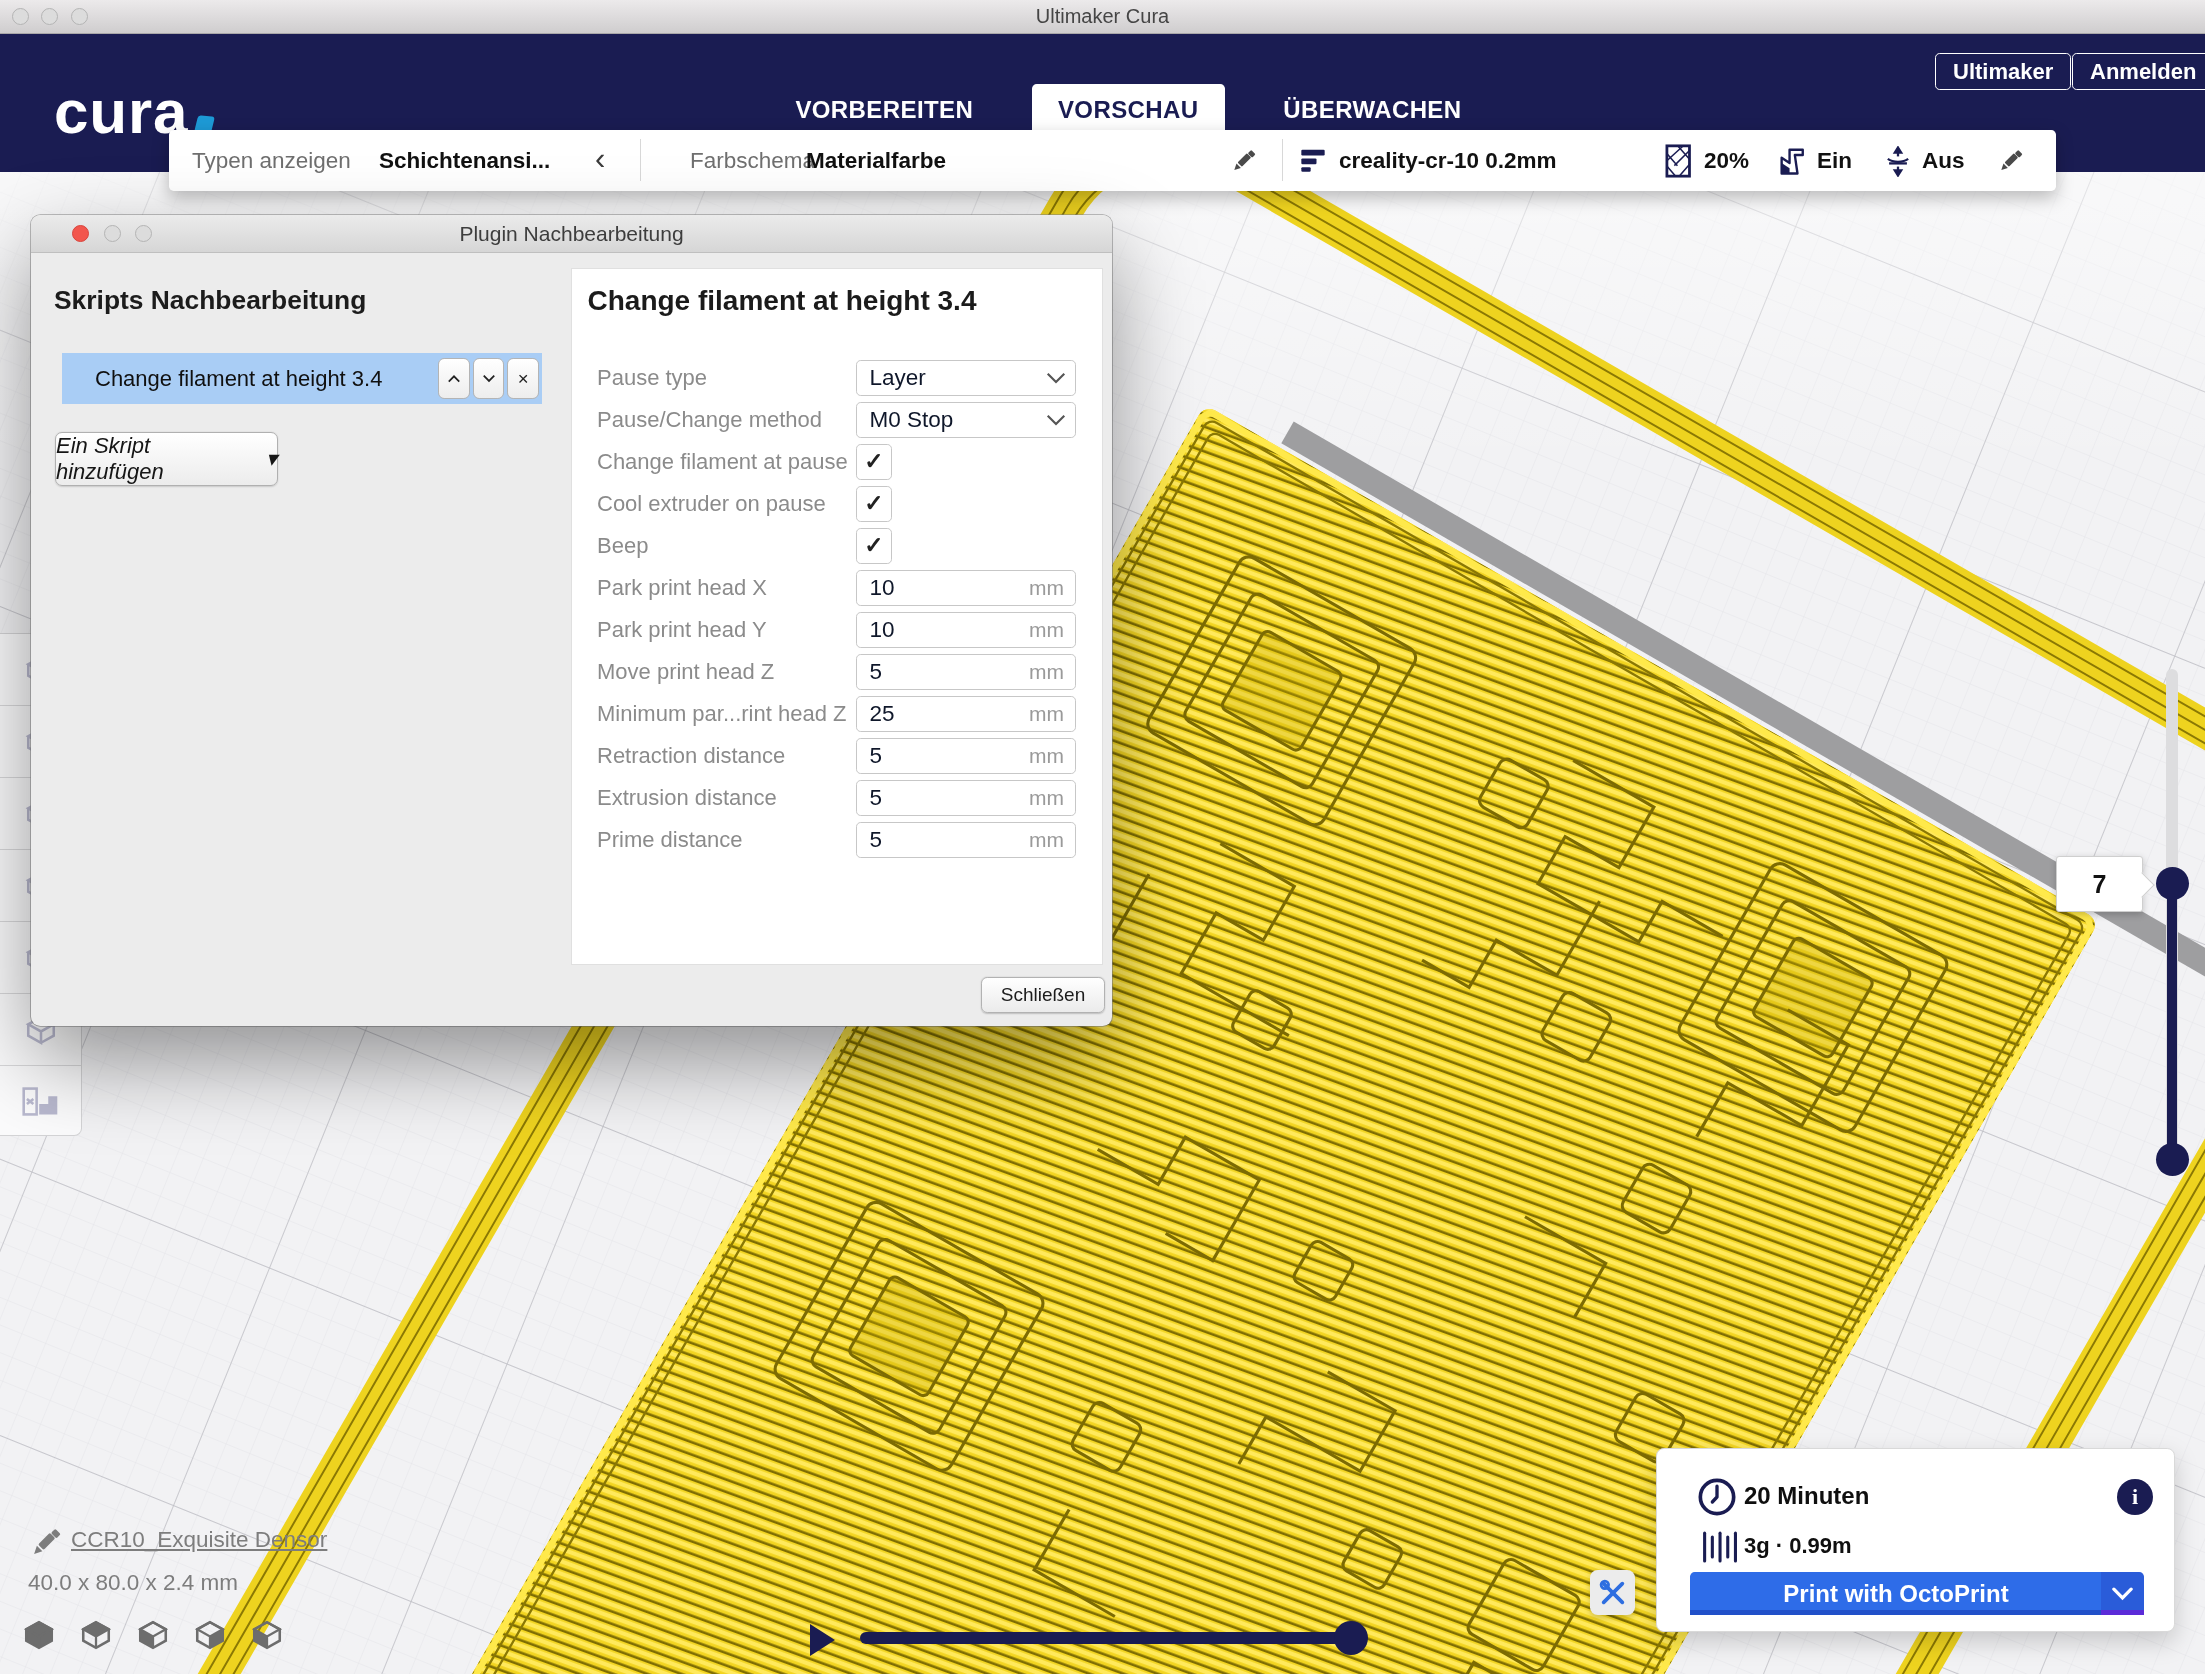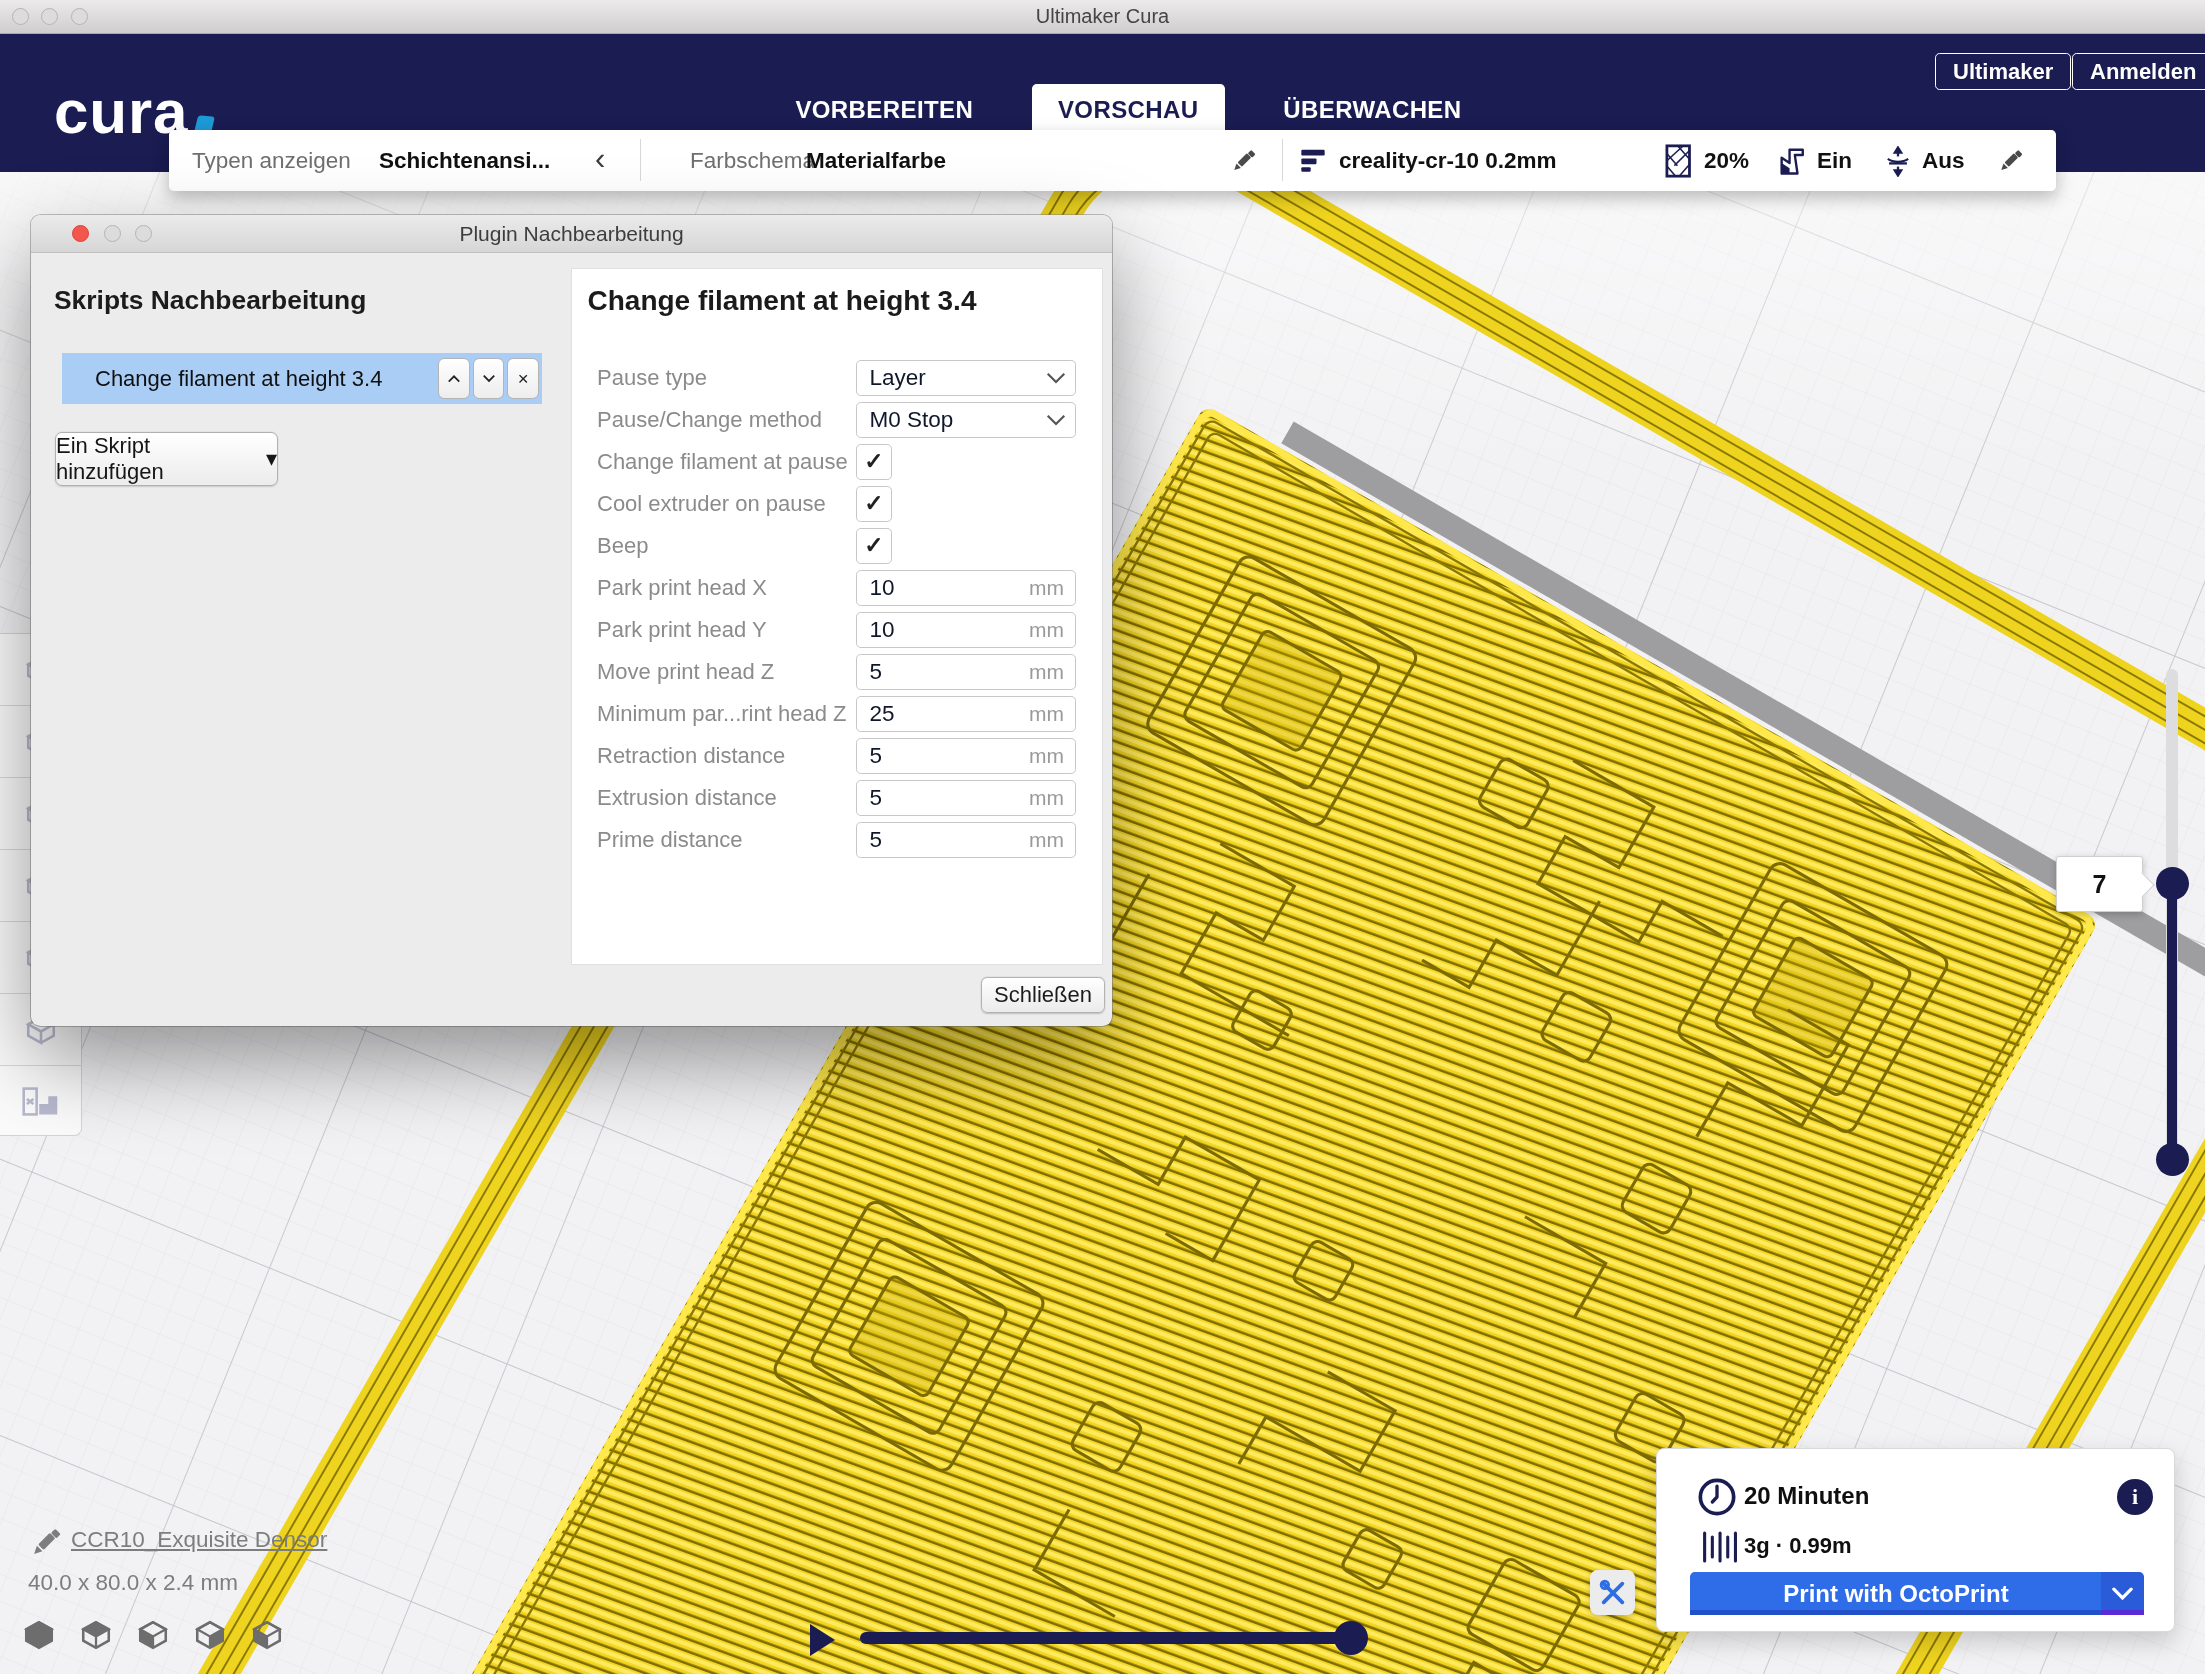--- a/index.html
+++ b/index.html
@@ -43,35 +43,35 @@
   #dlg-titlebar .dtitle{width:100%;text-align:center;line-height:37px;font-size:21px;color:#3d3d3d;}
   #dlg-left-heading{left:23px;top:70px;font-size:26.4px;font-weight:bold;color:#1c1c1c;}
   #script-list{left:31px;top:138px;width:480px;}
   .script-row{height:51px;background:var(--selblue);display:flex;align-items:center;}
   .script-row .stext{font-size:22px;color:#101010;margin-left:33px;flex:1;}
   .mini-btn{width:29.5px;height:39px;margin-right:3.1px;background:linear-gradient(#ffffff,#ededed);
     border:0.8px solid #b4b4b4;border-radius:6.2px;font-size:18.6px;color:#222;
     display:flex;align-items:center;justify-content:center;}
   #add-script{left:24px;top:217px;width:221px;height:52px;background:linear-gradient(#ffffff,#ececec);
     border:0.8px solid #b0b0b0;border-radius:7px;font-size:22px;color:#161616;
-    display:flex;align-items:center;justify-content:center;gap:6.2px;box-shadow:0 0.8px 1.6px rgba(0,0,0,.15);}
+    display:flex;align-items:center;justify-content:center;gap:6.2px;box-shadow:0 0.8px 1.6px rgba(0,0,0,.15);font-style:italic;}
   #rpanel{left:540px;top:53px;width:532px;height:697px;background:#fff;border:0.8px solid #e0e0e0;box-sizing:border-box;}
   #rpanel h2{margin:0;position:absolute;left:15.5px;top:15.5px;font-size:28px;font-weight:bold;color:#1b1b1b;}
   #form-rows{position:absolute;left:0;top:89px;width:100%;}
   .frow{position:relative;height:42px;}
   .flabel{position:absolute;left:25px;top:0;height:42px;line-height:39px;font-size:22px;color:#8b8b8b;}
   .fctl{position:absolute;left:284px;top:1.6px;width:220px;height:36px;border:0.8px solid #c7c7c7;border-radius:4.7px;
     background:#fff;box-sizing:border-box;}
   .fctl .fval{position:absolute;left:12.4px;top:0;line-height:34px;font-size:22.5px;color:#0f172a;}
   .fctl .funit{position:absolute;right:11px;top:0;line-height:34px;font-size:21px;color:#9a9a9a;}
   .fctl svg.chev{position:absolute;right:9.3px;top:11.6px;width:20px;height:11.6px;}
   .fcheck{position:absolute;left:284px;top:1.6px;width:36px;height:36px;border:0.8px solid #c7c7c7;border-radius:4.7px;
     background:#fff;box-sizing:border-box;text-align:center;line-height:33px;font-size:23px;font-weight:bold;color:#222;}
   #close-btn{left:950px;top:762px;width:122px;height:34px;background:linear-gradient(#ffffff,#ebebeb);
-    border:0.8px solid #b2b2b2;border-radius:6.2px;font-size:22px;color:#1c1c1c;
+    border:0.8px solid #b2b2b2;border-radius:6.2px;font-size:19px;color:#1c1c1c;
     display:flex;align-items:center;justify-content:center;box-shadow:0 0.8px 1.6px rgba(0,0,0,.2);}
   
   #vslider-track{left:2166px;top:669px;width:11.6px;height:505px;background:#dddddf;border-radius:6.2px;z-index:20;}
   #vslider-range{left:2167px;top:884px;width:10px;height:276px;background:var(--navy);z-index:21;}
   .vhandle{width:33px;height:33px;border-radius:50%;background:var(--navy);z-index:22;}
   #layer-tip{left:2056px;top:856px;width:85px;height:54px;background:#fff;border:0.8px solid #cfcfcf;
     box-shadow:0 2.3px 7.8px rgba(0,0,0,.2);border-radius:3.1px;z-index:22;
     display:flex;align-items:center;justify-content:center;font-size:25px;font-weight:bold;color:#111;}
   #layer-tip:after{content:"";position:absolute;right:-9.3px;top:18.6px;width:17px;height:17px;background:#fff;
     border-right:0.8px solid #cfcfcf;border-top:0.8px solid #cfcfcf;transform:rotate(45deg);}

